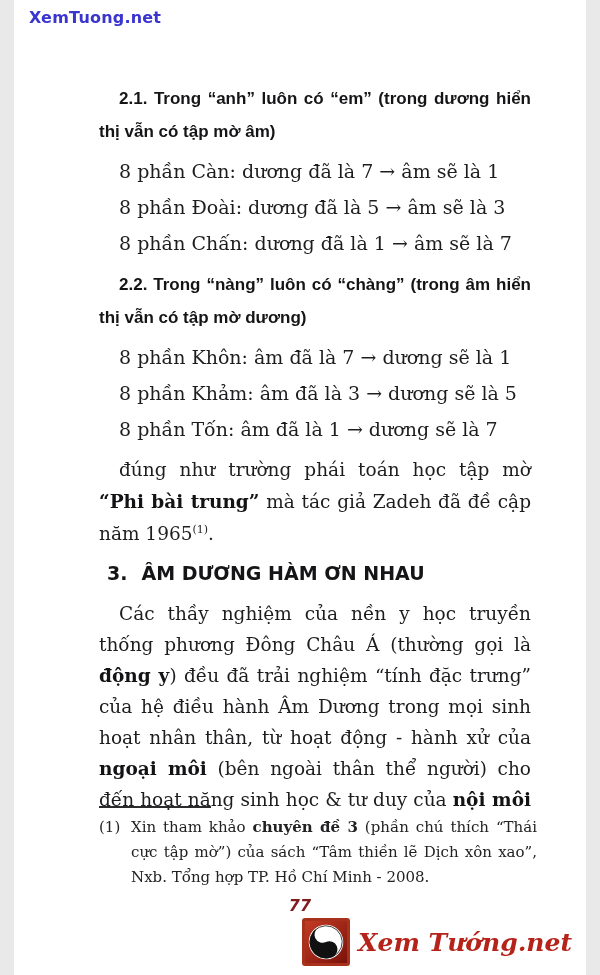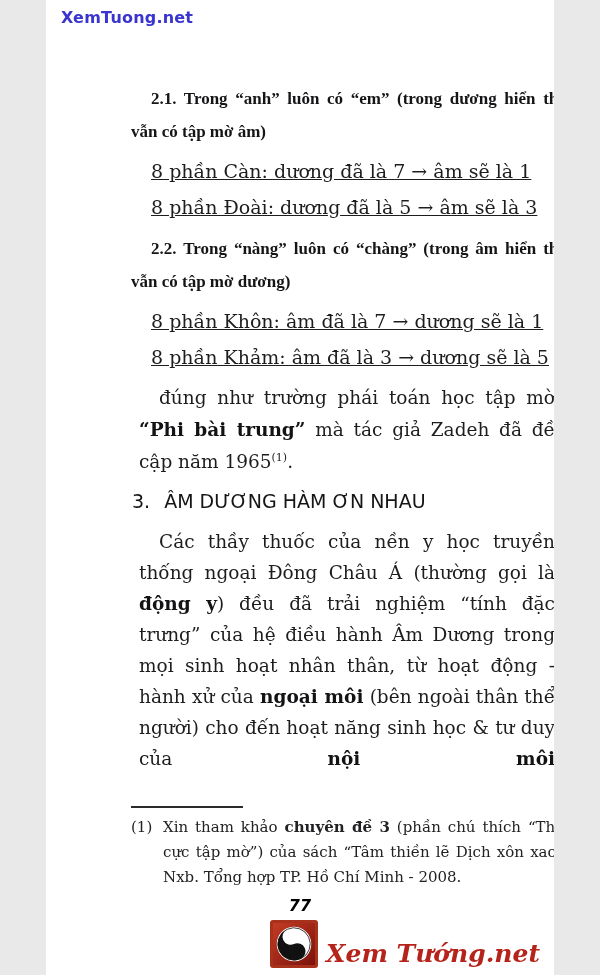--- a/index.html
+++ b/index.html
@@ -1,76 +1,76 @@
 <!DOCTYPE html>
 <html><head>
 <meta charset="utf-8">
 <style>
   html,body{margin:0;padding:0;background:#e9e9e9;}
   .page{
     position:relative;
-    width:508px;height:975px;
+    width:572px;height:975px;
     background:#ffffff;
     font-family:"DejaVu Serif", serif;
     color:#1d1d1f;
     overflow:hidden;
     margin:0 auto;
   }
   
   .watermark-top{
     position:absolute;left:15px;top:8px;
     font-family:"DejaVu Sans", sans-serif;
     font-weight:bold;font-size:16px;
     color:#3a35cf;letter-spacing:.2px;
     cursor:pointer;
   }
   
   .content{position:absolute;left:85px;top:82px;width:432px;}
   h2{
-    font-family:Liberation Serif, serif;
+    font-family:Liberation Sans, sans-serif;
     font-weight:bold;font-size:17px;line-height:33px;
     color:#151517;margin:0 0 6px;
     text-indent:20px;text-align:justify;
   }
   .sect2{margin-top:12px;}
-  ul.items{list-style:none;margin:12px 0 4px;padding:0 0 0 20px;text-decoration:underline;}
+  ul.items{list-style:none;margin:12px 0 4px;padding:0 0 0 20px;}
   ul.items li{
     font-size:19px;line-height:22px;margin-bottom:14px;
     white-space:nowrap;color:#1d1d1f;
   }
   .para{
-    font-size:18.5px;line-height:32px;margin:8px;
+    font-size:18.5px;line-height:32px;margin:0;
     text-align:justify;text-indent:20px;color:#1d1d1f;
   }
   .para b{color:#131315;}
   sup.fnref{font-size:11px;vertical-align:super;line-height:0;}
   h3{
     font-family:"DejaVu Sans", sans-serif;
-    font-weight:normal;font-size:19px;line-height:26px;
-    color:#151517;margin:10px 1px 12px;
+    font-weight:bold;font-size:19px;line-height:26px;
+    color:#151517;margin:10px 8px 12px;
   }
   h3 .h3num{margin-right:14px;}
   .main-para{line-height:31px;text-align-last:justify;}
   
   .footnote{position:absolute;left:85px;top:806px;width:438px;}
   .fn-rule{width:112px;border-top:2px solid #2b2b2d;margin-bottom:7px;}
   .fn-row{display:flex;font-size:15px;line-height:25px;color:#222224;}
   .fn-marker{flex:none;width:32px;}
   .fn-text{flex:1;text-align:justify;}
   
   .page-number{
     position:absolute;left:0;right:0;top:896px;
     text-align:center;
     font-family:"DejaVu Sans", sans-serif;
-    font-weight:bold;font-style:italic;font-size:16px;color:#000000;
+    font-weight:bold;font-style:italic;font-size:16px;color:#7f1d1d;
   }
   
   .logo{
     position:absolute;right:14px;top:916px;height:52px;
-    display:flex;align-items:flex-end;gap:8px;
+    display:flex;align-items:center;gap:8px;
   }
   .logo-badge{
     width:48px;height:48px;box-sizing:border-box;
     background:linear-gradient(135deg,#c43b24,#7a120b);
     border:3px solid #a8311c;border-radius:3px;
     display:flex;align-items:center;justify-content:center;
   }
   .logo-badge svg{transform:rotate(-25deg);}
   .logo-text{
     font-family:"DejaVu Serif", serif;
@@ -85,34 +85,36 @@
 
   <div class="watermark-top">XemTuong.net</div>
 
   <div class="content">
 
     <h2>2.1. Trong “anh” luôn có “em” (trong dương hiển thị vẫn có tập mờ âm)</h2>
 
     <ul class="items">
       <li>8 phần Càn: dương đã là 7 → âm sẽ là 1</li>
       <li>8 phần Đoài: dương đã là 5 → âm sẽ là 3</li>
+      <li>8 phần Chấn: dương đã là 1 → âm sẽ là 7</li>
     </ul>
 
     <h2 class="sect2">2.2. Trong “nàng” luôn có “chàng” (trong âm hiển thị vẫn có tập mờ dương)</h2>
 
     <ul class="items">
       <li>8 phần Khôn: âm đã là 7 → dương sẽ là 1</li>
       <li>8 phần Khảm: âm đã là 3 → dương sẽ là 5</li>
+      <li>8 phần Tốn: âm đã là 1 → dương sẽ là 7</li>
     </ul>
 
     <p class="para"><span>đúng như trường phái toán học tập mờ </span><b>“Phi bài trung”</b><span> mà tác giả Zadeh đã đề cập năm 1965</span><sup class="fnref">(1)</sup><span>.</span></p>
 
     <h3><span class="h3num">3.</span><span>ÂM DƯƠNG HÀM ƠN NHAU</span></h3>
 
-    <p class="para main-para"><span>Các thầy thuốc của nền y học truyền thống ngoại Đông Châu Á (thường gọi là </span><b>động y</b><span>) đều đã trải nghiệm “tính đặc trưng” của hệ điều hành Âm Dương trong mọi sinh hoạt nhân thân, từ hoạt động - hành xử của </span><b>ngoại môi</b><span> (bên ngoài thân thể người) cho đến hoạt năng sinh học &amp; tư duy của </span><b>nội môi</b></p>
+    <p class="para main-para"><span>Các thầy nghiệm của nền y học truyền thống phương Đông Châu Á (thường gọi là </span><b>động y</b><span>) đều đã trải nghiệm “tính đặc trưng” của hệ điều hành Âm Dương trong mọi sinh hoạt nhân thân, từ hoạt động - hành xử của </span><b>ngoại môi</b><span> (bên ngoài thân thể người) cho đến hoạt năng sinh học &amp; tư duy của </span><b>nội môi</b></p>
 
   </div>
 
   <div class="footnote">
     <div class="fn-rule"></div>
     <div class="fn-row">
       <span class="fn-marker">(1)</span>
       <span class="fn-text"><span>Xin tham khảo </span><b>chuyên đề 3</b><span> (phần chú thích “Thái cực tập mờ”) của sách “Tâm thiền lẽ Dịch xôn xao”, Nxb. Tổng hợp TP. Hồ Chí Minh - 2008.</span></span>
     </div>
   </div>

